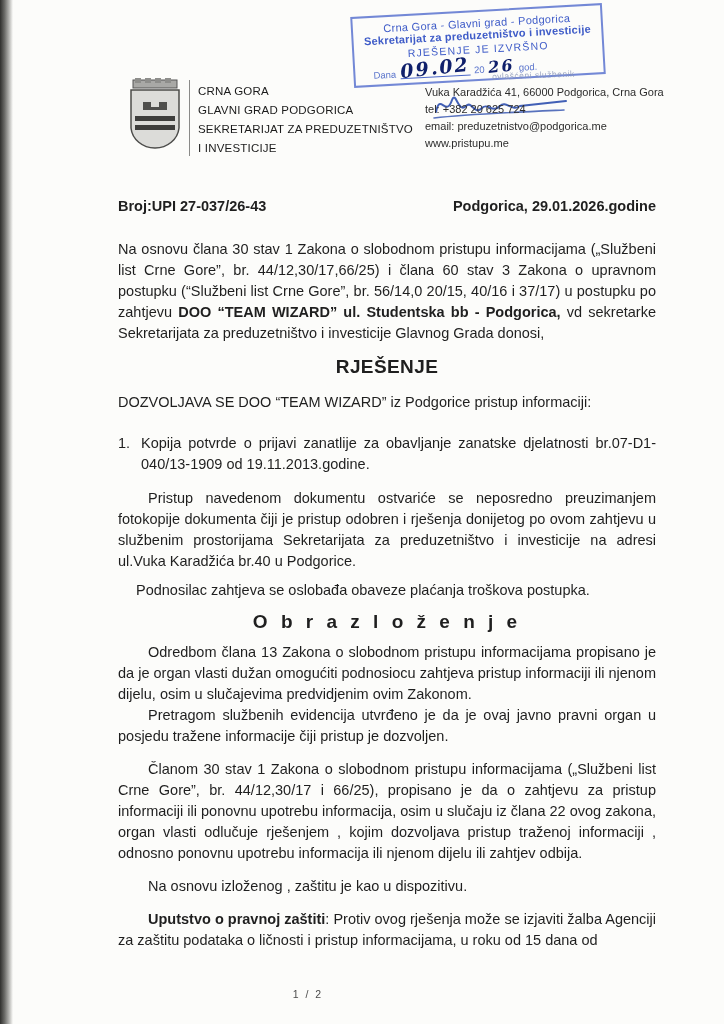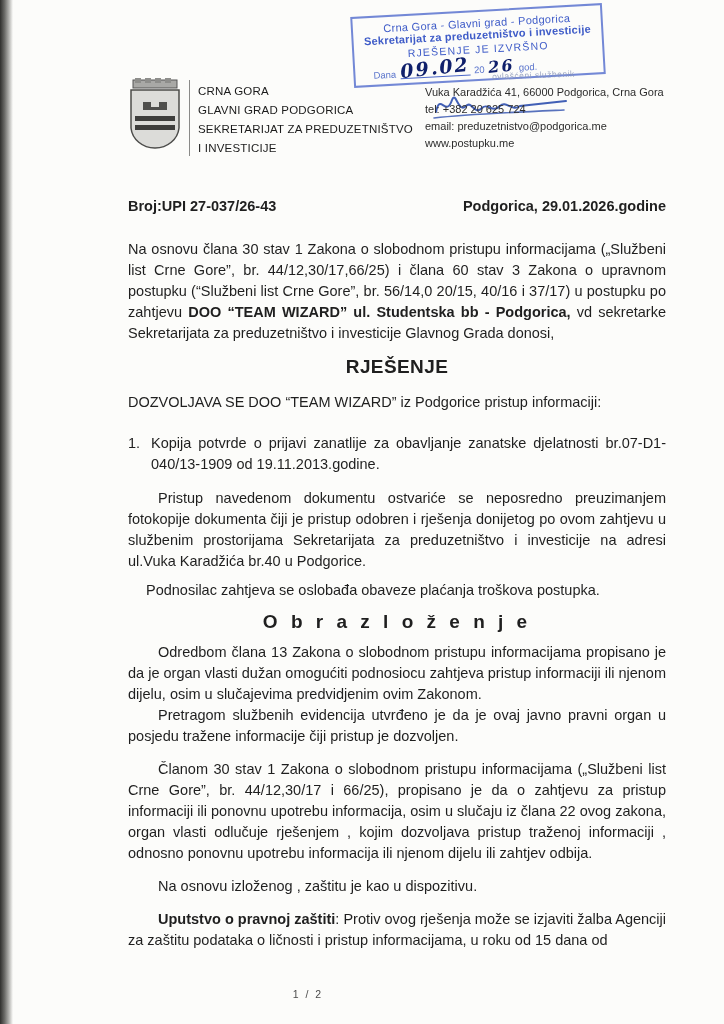--- a/index.html
+++ b/index.html
@@ -40,21 +40,21 @@
     letter-spacing:.5px;transform:rotate(-2deg);opacity:.85;
   }
   
   .signature{position:absolute;left:428px;top:84px;width:150px;height:42px;}
   
   .emblem{position:absolute;left:127px;top:78px;width:56px;height:80px;}
   .lh-divider{position:absolute;left:189px;top:80px;width:1px;height:76px;background:#8a8a88;}
   .org-block{position:absolute;left:198px;top:82px;font-size:11.5px;line-height:19px;color:#1b1b1b;letter-spacing:.2px;}
   .contact-block{position:absolute;left:425px;top:84px;font-size:11px;line-height:17px;color:#2c2c2c;}
   
-  .doc{position:absolute;left:128px;top:196px;width:538px;font-size:14.5px;line-height:21px;}
+  .doc{position:absolute;left:118px;top:196px;width:538px;font-size:14.5px;line-height:21px;}
   .doc p{margin:0 0 12px 0;text-align:justify;}
   .meta{display:flex;justify-content:space-between;font-weight:bold;margin-bottom:22px;}
   .h-center{text-align:center;font-weight:bold;margin:2px 0 15px 0;font-size:19px;letter-spacing:.4px;}
   .h-spaced{letter-spacing:4px;margin-bottom:10px;}
   .b{font-weight:bold;}
   .bold-line{font-weight:normal;margin-bottom:20px;}
   .list-item{display:flex;gap:9px;margin-bottom:13px;}
   .list-item .num{flex:0 0 14px;}
   .list-item .txt{text-align:justify;}
   .ind{text-indent:30px;}
@@ -105,21 +105,21 @@
   <div class="org-block">
     <div>CRNA GORA</div>
     <div>GLAVNI GRAD PODGORICA</div>
     <div>SEKRETARIJAT ZA PREDUZETNIŠTVO</div>
     <div>I INVESTICIJE</div>
   </div>
   <div class="contact-block">
     <div>Vuka Karadžića 41, 66000 Podgorica, Crna Gora</div>
     <div>tel: +382 20 625 724</div>
     <div>email: preduzetnistvo@podgorica.me</div>
-    <div>www.postupku.me</div>
+    <div>www.pristupu.me</div>
   </div>
 
   <div class="doc">
     <div class="meta">
       <span>Broj:UPI 27-037/26-43</span>
       <span>Podgorica, 29.01.2026.godine</span>
     </div>
 
     <p><span>Na osnovu člana 30 stav 1 Zakona o slobodnom pristupu informacijama („Službeni list Crne Gore”, br. 44/12,30/17,66/25) i člana 60 stav 3 Zakona o upravnom postupku (“Službeni list Crne Gore”, br. 56/14,0 20/15, 40/16  i 37/17) u postupku po zahtjevu  </span><span class="b">DOO “TEAM WIZARD” ul. Studentska bb - Podgorica,</span><span> vd sekretarke Sekretarijata za preduzetništvo i investicije Glavnog Grada donosi,</span></p>
 

